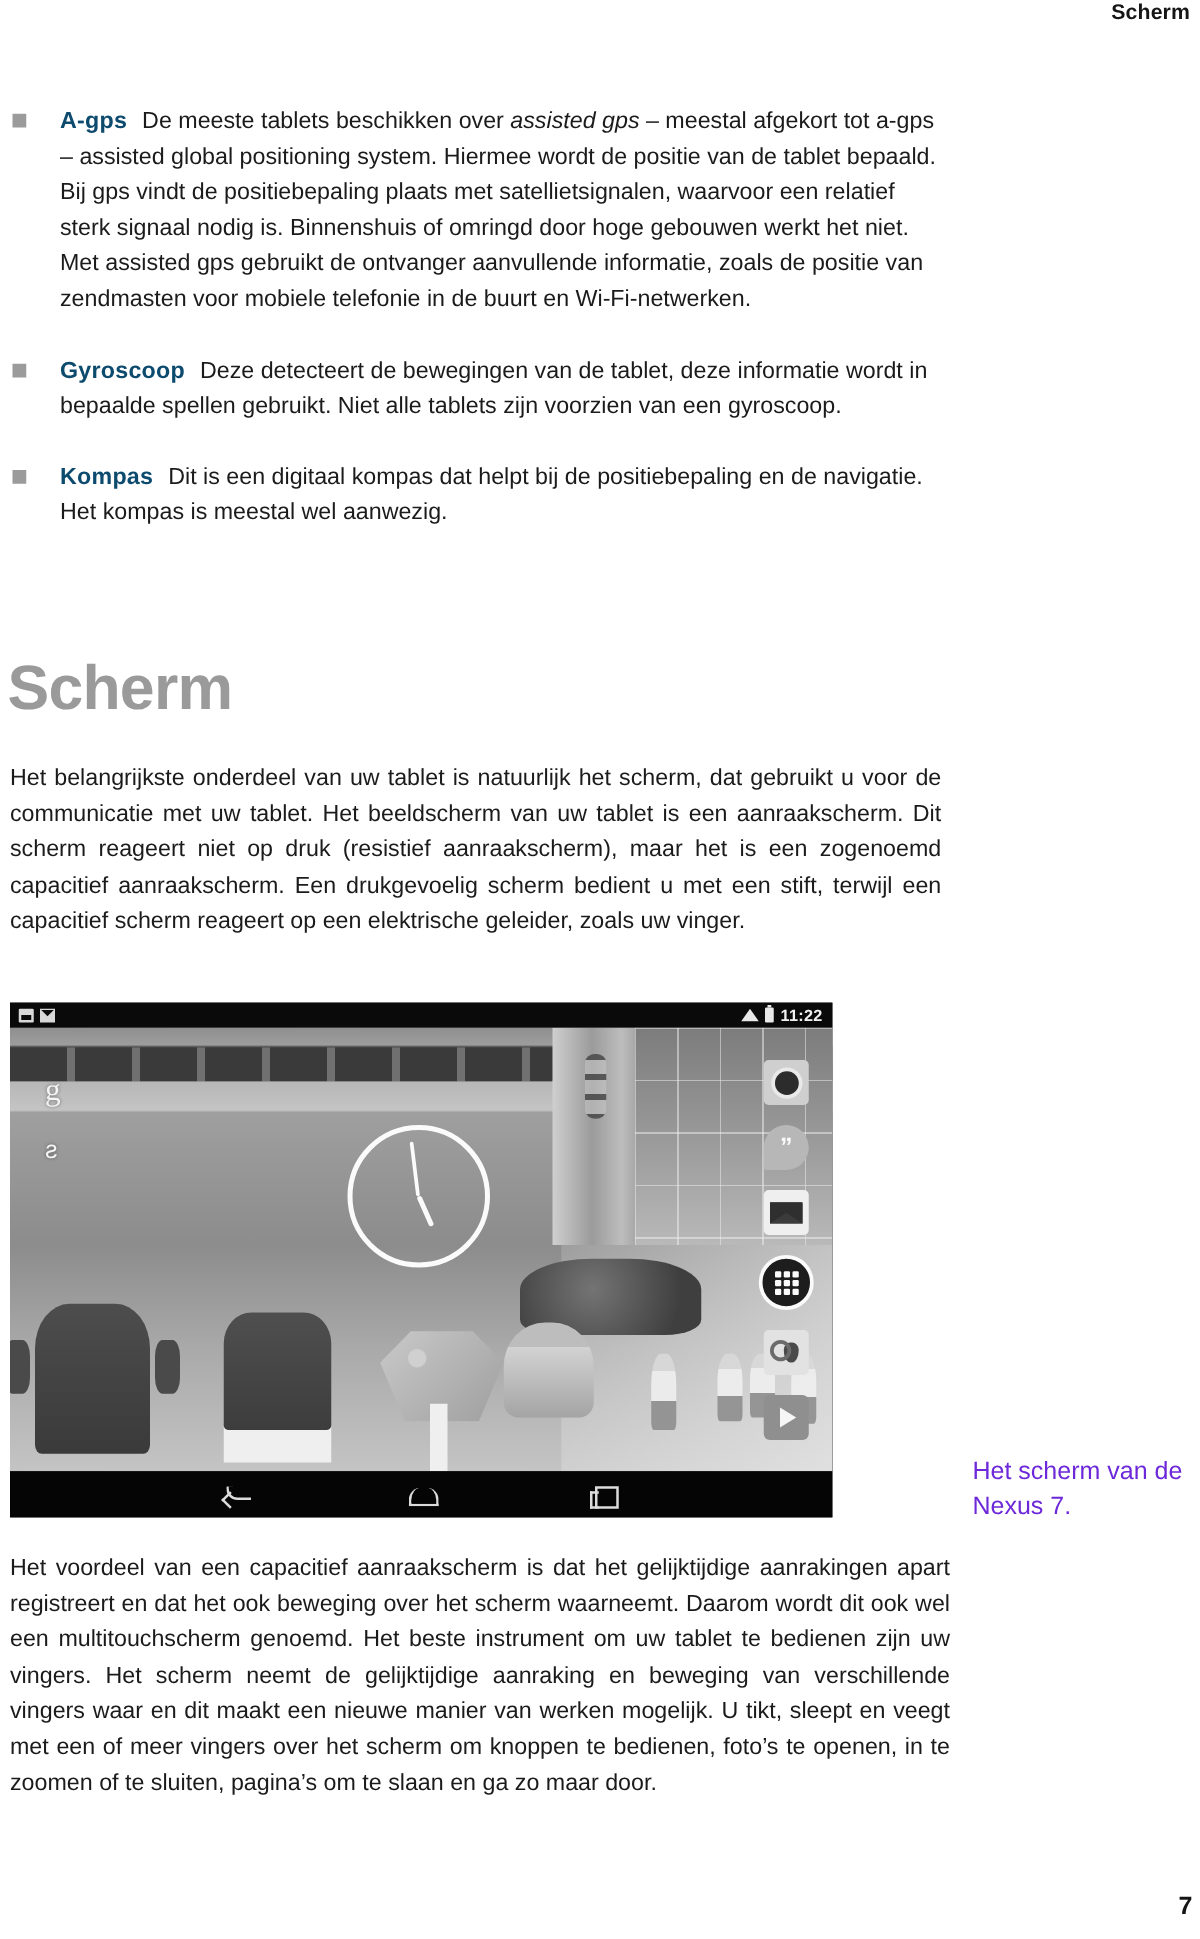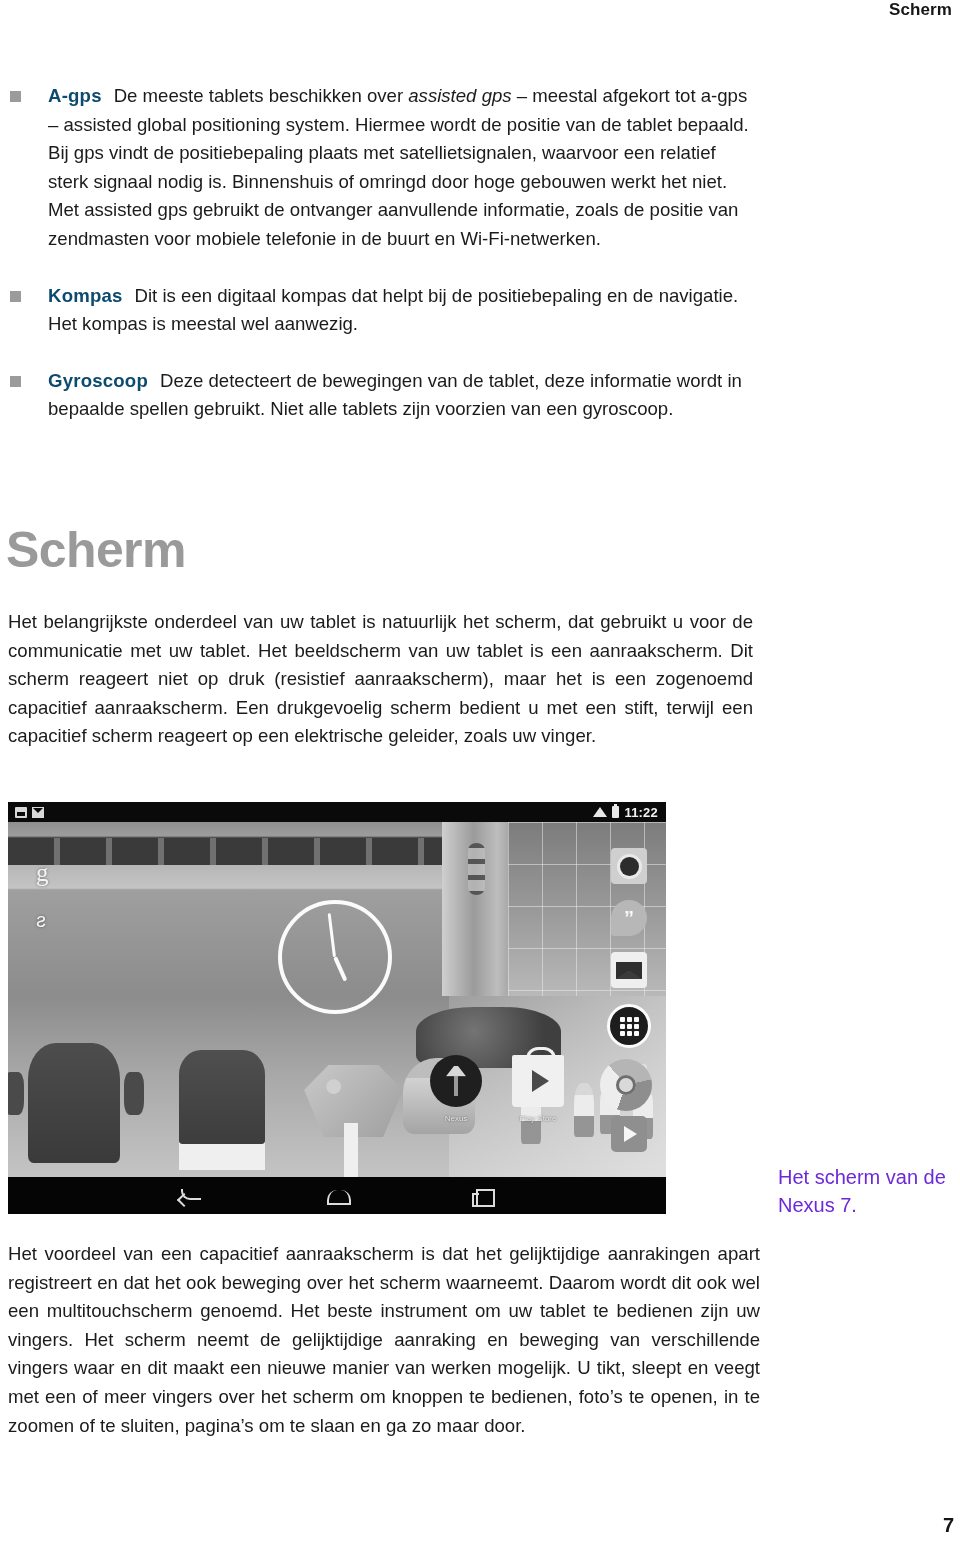--- a/index.html
+++ b/index.html
@@ -657,26 +657,26 @@
 
   <div class="bullet-list">
 
     <div class="bullet-item">
       <span class="bullet-marker"></span>
       <p class="bullet-para"><span class="term">A-gps</span><span class="term-gap"></span><span>De meeste tablets beschikken over </span><span class="ital">assisted gps</span><span> – meestal afgekort tot a-gps – assisted global positioning system. Hiermee wordt de positie van de tablet bepaald. Bij gps vindt de positiebepaling plaats met satellietsignalen, waarvoor een relatief sterk signaal nodig is. Binnenshuis of omringd door hoge gebouwen werkt het niet. Met assisted gps gebruikt de ontvanger aanvullende informatie, zoals de positie van zendmasten voor mobiele telefonie in de buurt en Wi-Fi-netwerken.</span></p>
     </div>
 
     <div class="bullet-item">
       <span class="bullet-marker"></span>
-      <p class="bullet-para"><span class="term">Kompas</span><span class="term-gap"></span><span>Dit is een digitaal kompas dat helpt bij de positiebepaling en de navigatie. Het kompas is meestal wel aanwezig.</span></p>
+      <p class="bullet-para"><span class="term">Gyroscoop</span><span class="term-gap"></span><span>Deze detecteert de bewegingen van de tablet, deze informatie wordt in bepaalde spellen gebruikt. Niet alle tablets zijn voorzien van een gyroscoop.</span></p>
     </div>
 
     <div class="bullet-item">
       <span class="bullet-marker"></span>
-      <p class="bullet-para"><span class="term">Gyroscoop</span><span class="term-gap"></span><span>Deze detecteert de bewegingen van de tablet, deze informatie wordt in bepaalde spellen gebruikt. Niet alle tablets zijn voorzien van een gyroscoop.</span></p>
+      <p class="bullet-para"><span class="term">Kompas</span><span class="term-gap"></span><span>Dit is een digitaal kompas dat helpt bij de positiebepaling en de navigatie. Het kompas is meestal wel aanwezig.</span></p>
     </div>
 
   </div>
 
   <h1 class="section-title">Scherm</h1>
 
   <p class="body-para intro">Het belangrijkste onderdeel van uw tablet is natuurlijk het scherm, dat gebruikt u voor de communicatie met uw tablet. Het beeldscherm van uw tablet is een aanraakscherm. Dit scherm reageert niet op druk (resistief aanraakscherm), maar het is een zogenoemd capacitief aanraakscherm. Een drukgevoelig scherm bedient u met een stift, terwijl een capacitief scherm reageert op een elektrische geleider, zoals uw vinger.</p>
 
   <div class="figure">
 
@@ -733,33 +733,20 @@
             <i></i>
             <i></i>
             <i></i>
             <i></i>
             <i></i>
           </span>
         <span class="app-ico maps"></span>
         <span class="app-ico play"></span>
       </div>
 
-      <div class="dock-row">
-        <div class="dock-item dock-nexus">
-          <span class="ico-box"></span>
-          <span class="ico-label">Nexus</span>
-        </div>
-        <div class="dock-item dock-play">
-          <span class="ico-box"></span>
-          <span class="ico-label">Play Store</span>
-        </div>
-        <div class="dock-item dock-chrome">
-          <span class="ico-box"></span>
-        </div>
-      </div>
     </div>
 
     <div class="tablet-navbar">
       <span class="nav-btn nav-back"></span>
       <span class="nav-btn nav-home"></span>
       <span class="nav-btn nav-recent"></span>
     </div>
 
   </div>
 

